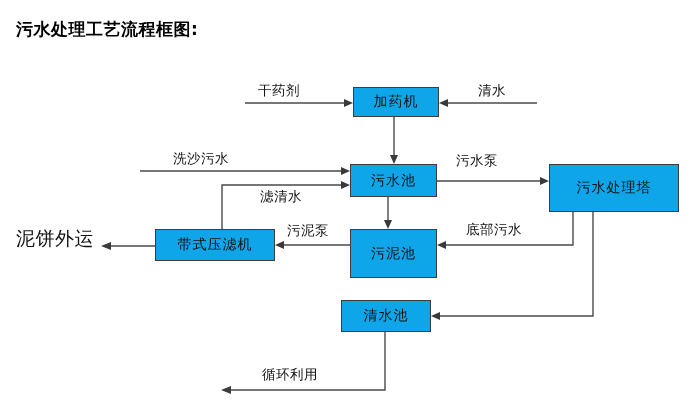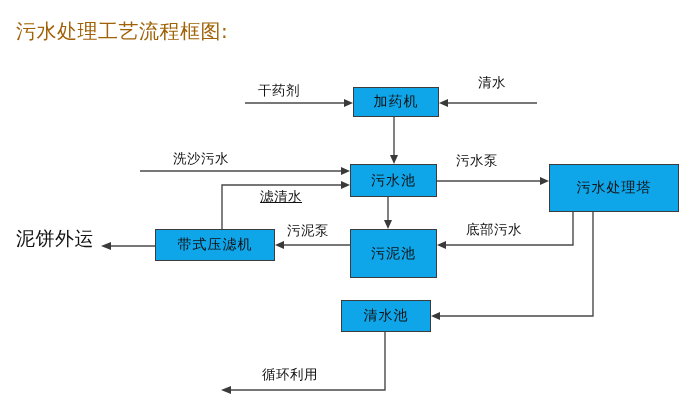--- a/index.html
+++ b/index.html
@@ -12,23 +12,23 @@
     width: 700px;
     height: 420px;
     background: #ffffff;
     font-family: "DejaVu Sans", "Liberation Sans", sans-serif;
     overflow: hidden;
   }
   #title {
     position: absolute;
     left: 16px;
     top: 18px;
-    font-size: 20px;
-    font-weight: normal;
-    color: #a16207;
+    font-size: 17px;
+    font-weight: bold;
+    color: #000000;
     letter-spacing: 0.5px;
     white-space: nowrap;
   }
   .node {
     position: absolute;
     box-sizing: border-box;
     border: 1px solid #3c3c3c;
     background: #0ea5e9;
     color: #111111;
     font-size: 14px;
@@ -157,25 +157,25 @@
   <div class="node" style="left:155px; top:229px; width:120px; height:32px;">
     <span>带式压滤机</span>
   </div>
 
   <div class="node" style="left:341px; top:300px; width:90px; height:32px;font-family:Liberation Serif, serif;">
     <span>清水池</span>
   </div>
 
   <div class="edge-label" style="left:258px; top:82px;">干药剂</div>
 
-  <div class="edge-label" style="left:478px; top:74px;">清水</div>
+  <div class="edge-label" style="left:478px; top:82px;">清水</div>
 
   <div class="edge-label" style="left:173px; top:150px;">洗沙污水</div>
 
-  <div class="edge-label" style="left:260px; top:188px;text-decoration:underline;">滤清水</div>
+  <div class="edge-label" style="left:260px; top:188px;">滤清水</div>
 
   <div class="edge-label" style="left:456px; top:152px;">污水泵</div>
 
   <div class="edge-label" style="left:287px; top:222px;">污泥泵</div>
 
   <div class="edge-label" style="left:466px; top:221px;">底部污水</div>
 
   <div class="edge-label" style="left:262px; top:366px;">循环利用</div>
 
   <div class="free-label" style="left:16px; top:226px;">泥饼外运</div>

